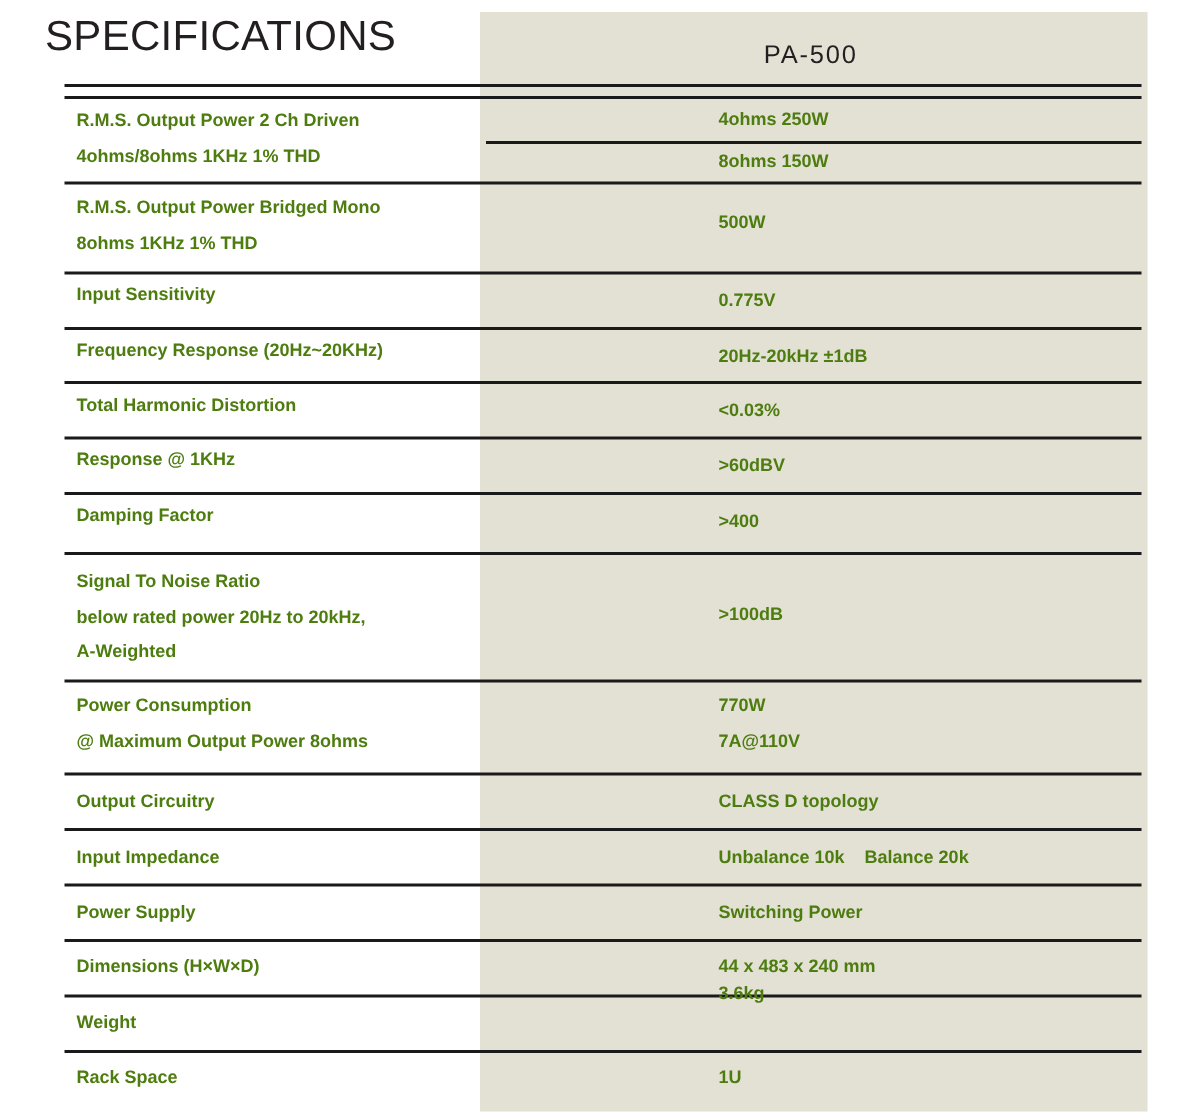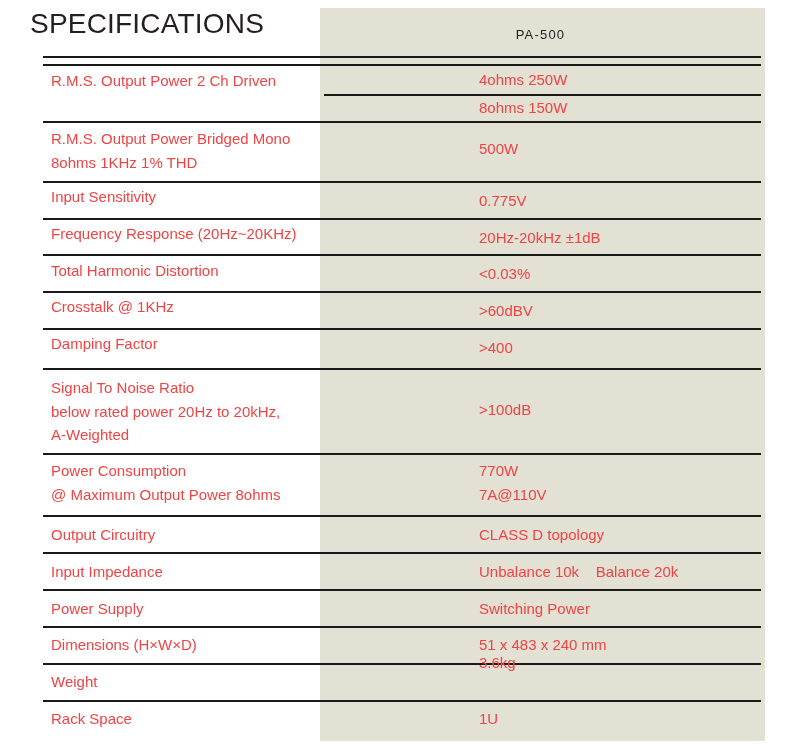--- a/index.html
+++ b/index.html
@@ -11,45 +11,47 @@
       position: absolute; left: 320px; top: 8px; width: 445px; height: 733px;
       background: #e3e0d4;
     }
     .title {
       position: absolute; left: 30px; top: 8px;
       font-size: 28px; letter-spacing: 0.2px; color: #231f20;
       font-family: "Liberation Sans", sans-serif;
     }
     .model {
       position: absolute; left: 320px; width: 441px; top: 27px;
-      text-align: center; font-size: 13px; letter-spacing: 1.2px;
+      text-align: center; font-size: 17px; letter-spacing: 1.2px;
     }
     .hline {
       position: absolute; height: 1.5px; background: #1a1a1a;
     }
     .label, .value {
-      position: absolute; font-size: 15px; line-height: 23.5px; color: #ef4444;
+      position: absolute; font-size: 12px; line-height: 23.5px; color: #4d7c0f;
       white-space: nowrap;
+      font-weight: bold;
     }
     .label { left: 51px; }
     .value { left: 479px; }
   </style>
 </head>
 <body>
 
 <div class="panel"></div>
 
 <div class="title">SPECIFICATIONS</div>
 <div class="model">PA-500</div>
 
 <div class="hline" style="left:43px; width:718px; top:56px;"></div>
 <div class="hline" style="left:43px; width:718px; top:64px;"></div>
 
 <div class="label" style="top:69px;">
   <div>R.M.S. Output Power 2 Ch Driven</div>
+  <div>4ohms/8ohms 1KHz 1% THD</div>
 </div>
 <div class="value" style="top:68px;">4ohms 250W</div>
 <div class="hline" style="left:324px; width:437px; top:94px;"></div>
 <div class="value" style="top:96px;">8ohms 150W</div>
 <div class="hline" style="left:43px; width:718px; top:121px;"></div>
 
 <div class="label" style="top:127px;">
   <div>R.M.S. Output Power Bridged Mono</div>
   <div>8ohms 1KHz 1% THD</div>
 </div>
@@ -61,21 +63,21 @@
 <div class="hline" style="left:43px; width:718px; top:218px;"></div>
 
 <div class="label" style="top:222px;">Frequency Response (20Hz~20KHz)</div>
 <div class="value" style="top:226px;">20Hz-20kHz  ±1dB</div>
 <div class="hline" style="left:43px; width:718px; top:254px;"></div>
 
 <div class="label" style="top:259px;text-align:right;">Total Harmonic Distortion</div>
 <div class="value" style="top:262px;">&lt;0.03%</div>
 <div class="hline" style="left:43px; width:718px; top:291px;"></div>
 
-<div class="label" style="top:295px;">Crosstalk @ 1KHz</div>
+<div class="label" style="top:295px;">Response @ 1KHz</div>
 <div class="value" style="top:299px;">&gt;60dBV</div>
 <div class="hline" style="left:43px; width:718px; top:328px;"></div>
 
 <div class="label" style="top:332px;">Damping Factor</div>
 <div class="value" style="top:336px;">&gt;400</div>
 <div class="hline" style="left:43px; width:718px; top:368px;"></div>
 
 <div class="label" style="top:376px;">
   <div>Signal To Noise Ratio</div>
   <div>below rated power 20Hz to 20kHz,</div>
@@ -100,21 +102,21 @@
 
 <div class="label" style="top:560px;">Input Impedance</div>
 <div class="value" style="top:560px; white-space:pre;">Unbalance 10k    Balance 20k</div>
 <div class="hline" style="left:43px; width:718px; top:589px;"></div>
 
 <div class="label" style="top:597px;">Power Supply</div>
 <div class="value" style="top:597px;">Switching Power</div>
 <div class="hline" style="left:43px; width:718px; top:626px;"></div>
 
 <div class="label" style="top:633px;">Dimensions (H×W×D)</div>
-<div class="value" style="top:633px;">51 x 483 x 240 mm</div>
+<div class="value" style="top:633px;">44 x 483 x 240 mm</div>
 <div class="hline" style="left:43px; width:718px; top:663px;"></div>
 
 <div class="label" style="top:670px;">Weight</div>
 <div class="value" style="top:651px;">3.6kg</div>
 <div class="hline" style="left:43px; width:718px; top:700px;"></div>
 
 <div class="label" style="top:707px;">Rack Space</div>
 <div class="value" style="top:707px;">1U</div>
 
 </body></html>

